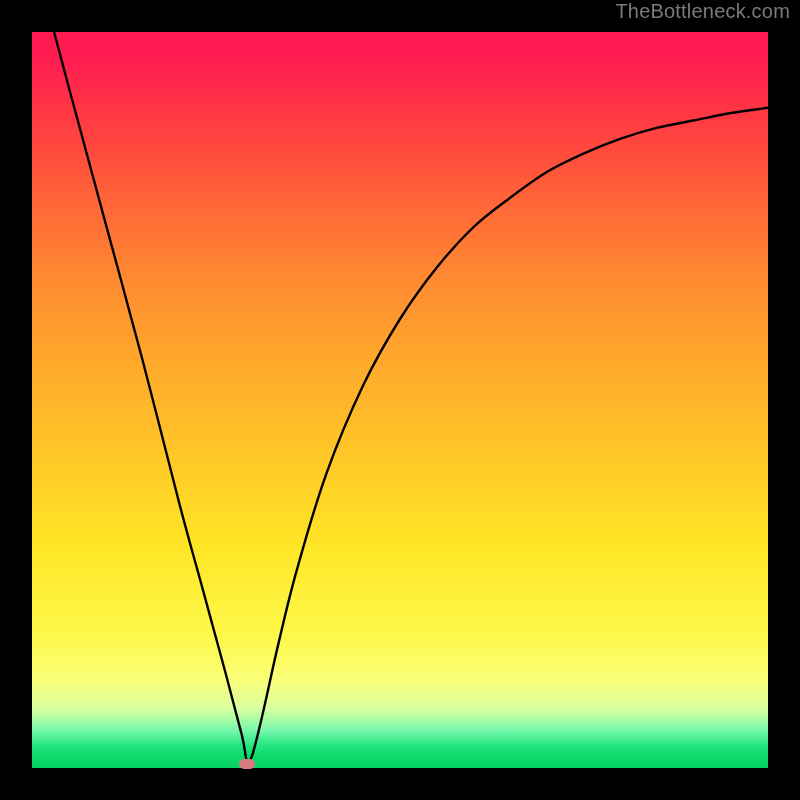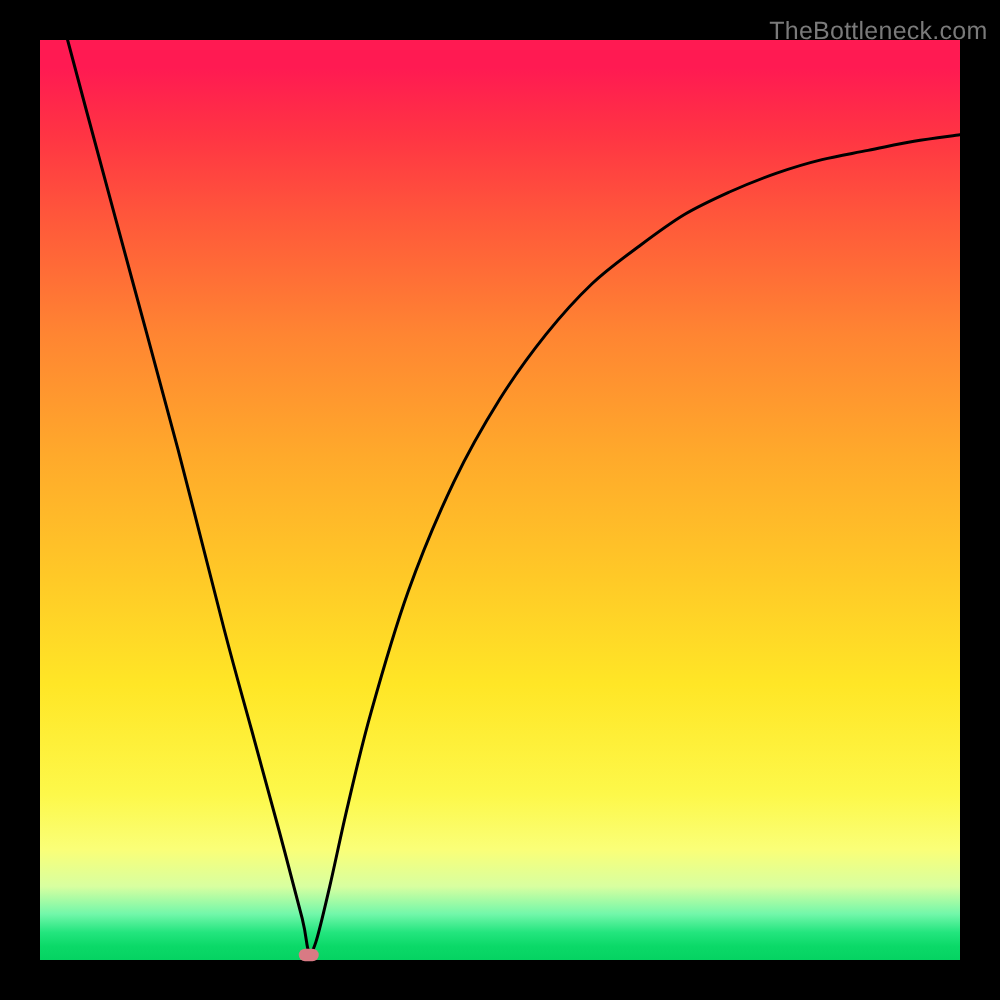--- a/index.html
+++ b/index.html
@@ -37,21 +37,21 @@
       #faff78 88%,
       #d8ffa0 92%,
       #72f7aa 95%,
       #23e57e 97%,
       #0bd968 98.5%,
       #05d362 100%
     );
   }
   .watermark {
     position: absolute;
-    top: 14px;
+    top: 0;
     right: 10px;
     color: #7a7a7a;
     font-size: 20px;
     font-weight: 500;
     letter-spacing: 0.2px;
     user-select: none;
   }
   svg.curve {
     position: absolute;
     inset: 0;

